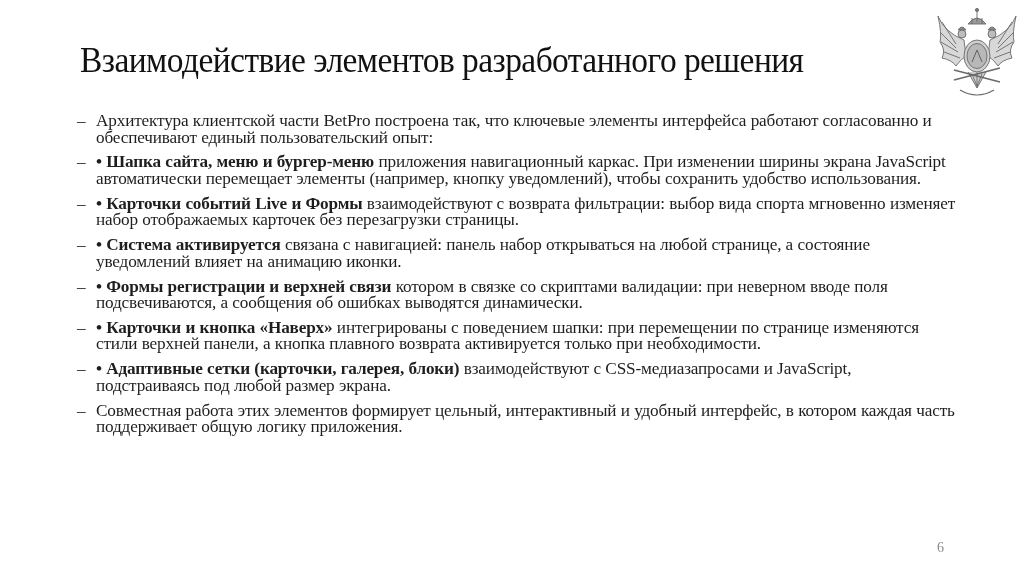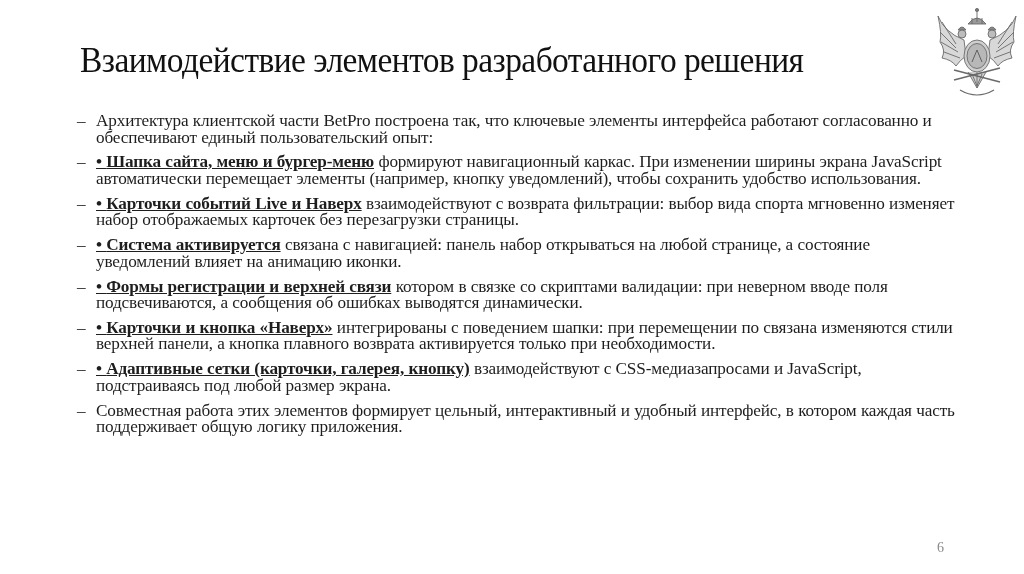--- a/index.html
+++ b/index.html
@@ -54,21 +54,20 @@
       letter-spacing: -0.15px;
       word-spacing: 0.2px;
     }
     .item .dash {
       position: absolute;
       left: 0;
       top: 0;
     }
     .item b {
       font-weight: bold;
-      text-decoration: underline;
     }
     .page-number {
       position: absolute;
       left: 937px;
       top: 540px;
       font-size: 14px;
       color: #8a8a8a;
     }
   </style>
 </head>
@@ -111,41 +110,41 @@
   </svg>
 </div>
 
 <ul class="content">
   <li class="item">
     <span class="dash">–</span>
     <span>Архитектура клиентской части BetPro построена так, что ключевые элементы интерфейса работают согласованно и обеспечивают единый пользовательский опыт:</span>
   </li>
   <li class="item">
     <span class="dash">–</span>
-    <b><span>• </span><span>Шапка сайта, меню и бургер-меню</span></b><span> формируют навигационный каркас. При изменении ширины экрана JavaScript автоматически перемещает элементы (например, кнопку уведомлений), чтобы сохранить удобство использования.</span>
+    <b><span>• </span><span>Шапка сайта, меню и бургер-меню</span></b><span> приложения навигационный каркас. При изменении ширины экрана JavaScript автоматически перемещает элементы (например, кнопку уведомлений), чтобы сохранить удобство использования.</span>
   </li>
   <li class="item">
     <span class="dash">–</span>
-    <b><span>• </span><span>Карточки событий Live и Наверх</span></b><span> взаимодействуют с возврата фильтрации: выбор вида спорта мгновенно изменяет набор отображаемых карточек без перезагрузки страницы.</span>
+    <b><span>• </span><span>Карточки событий Live и Формы</span></b><span> взаимодействуют с возврата фильтрации: выбор вида спорта мгновенно изменяет набор отображаемых карточек без перезагрузки страницы.</span>
   </li>
   <li class="item">
     <span class="dash">–</span>
     <b><span>• </span><span>Система активируется</span></b><span> связана с навигацией: панель набор открываться на любой странице, а состояние уведомлений влияет на анимацию иконки.</span>
   </li>
   <li class="item">
     <span class="dash">–</span>
     <b><span>• </span><span>Формы регистрации и верхней связи</span></b><span> котором в связке со скриптами валидации: при неверном вводе поля подсвечиваются, а сообщения об ошибках выводятся динамически.</span>
   </li>
   <li class="item">
     <span class="dash">–</span>
-    <b><span>• </span><span>Карточки и кнопка «Наверх»</span></b><span> интегрированы с поведением шапки: при перемещении по связана изменяются стили верхней панели, а кнопка плавного возврата активируется только при необходимости.</span>
+    <b><span>• </span><span>Карточки и кнопка «Наверх»</span></b><span> интегрированы с поведением шапки: при перемещении по странице изменяются стили верхней панели, а кнопка плавного возврата активируется только при необходимости.</span>
   </li>
   <li class="item">
     <span class="dash">–</span>
-    <b><span>• </span><span>Адаптивные сетки (карточки, галерея, кнопку)</span></b><span> взаимодействуют с CSS-медиазапросами и JavaScript, подстраиваясь под любой размер экрана.</span>
+    <b><span>• </span><span>Адаптивные сетки (карточки, галерея, блоки)</span></b><span> взаимодействуют с CSS-медиазапросами и JavaScript, подстраиваясь под любой размер экрана.</span>
   </li>
   <li class="item">
     <span class="dash">–</span>
     <span>Совместная работа этих элементов формирует цельный, интерактивный и удобный интерфейс, в котором каждая часть поддерживает общую логику приложения.</span>
   </li>
 </ul>
 
 <div class="page-number">6</div>
 
 </body></html>

